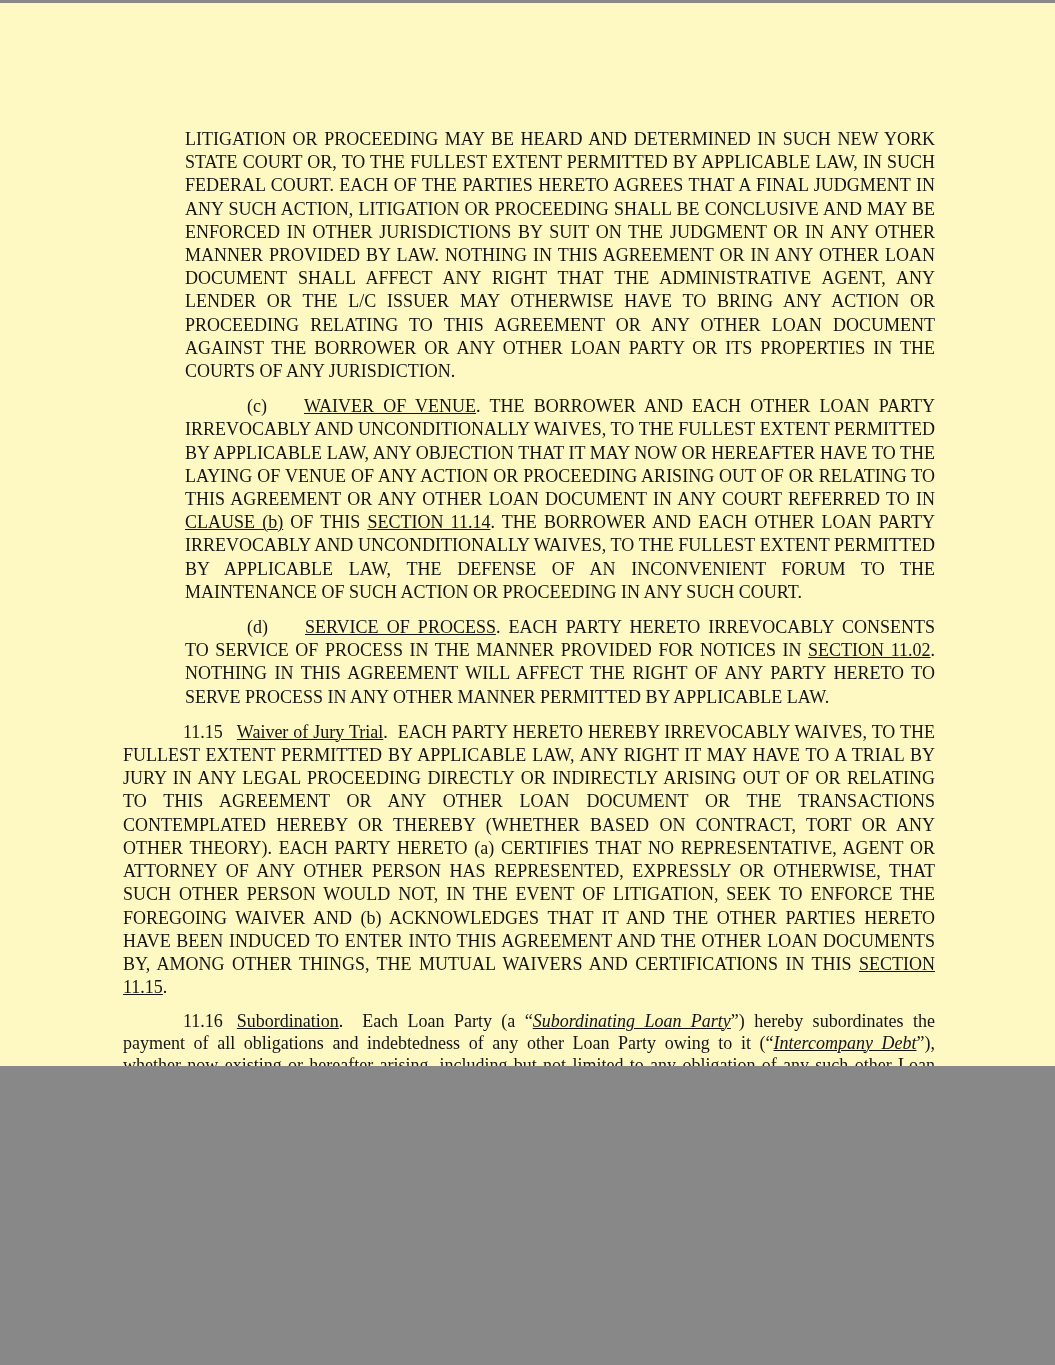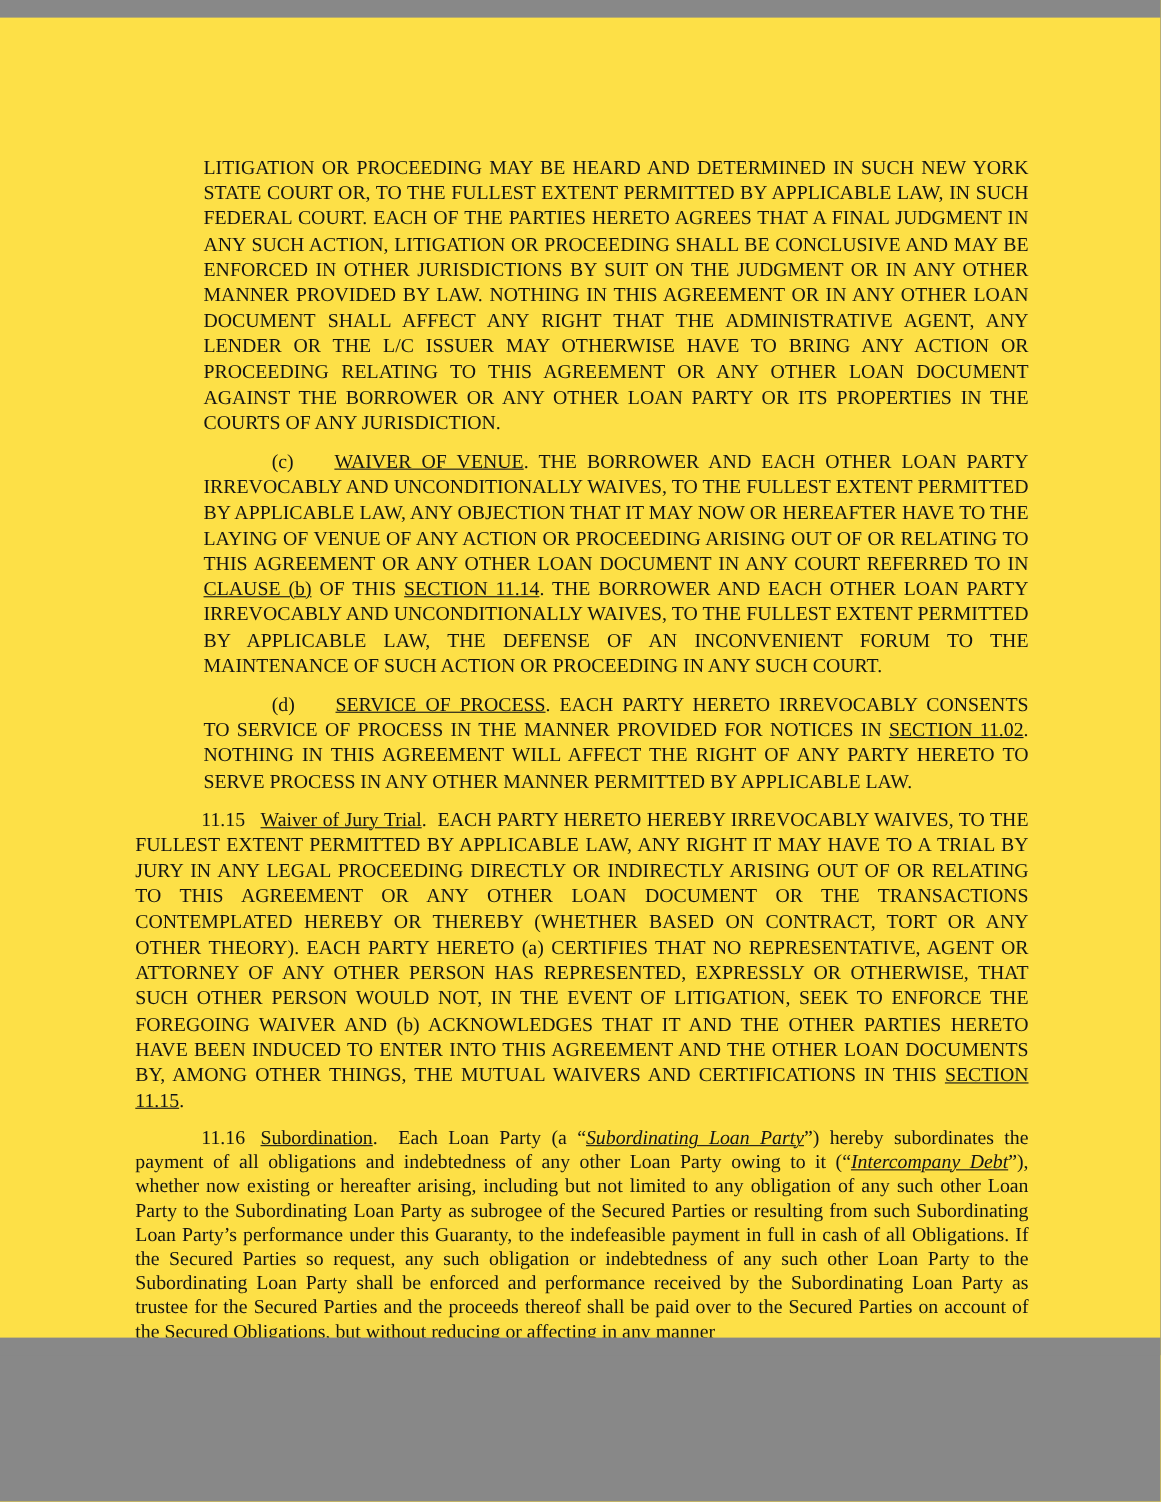--- a/index.html
+++ b/index.html
@@ -1,21 +1,21 @@
 <!DOCTYPE html>
 <html><head>
 <meta charset="utf-8">
 <style>
   html, body { margin: 0; padding: 0; background: #888; }
   .page {
     position: relative;
     width: 1055px;
-    height: 1200px;
-    background: #fde047;
-    margin: 16px auto;
+    height: 1063px;
+    background: #fef9c3;
+    margin: 3px auto;
     overflow: hidden;
     font-family: "Liberation Serif", "DejaVu Serif", serif;
     color: #141414;
   }
   .content {
     position: absolute;
     left: 123px;
     top: 125px;
     width: 812px;
   }

